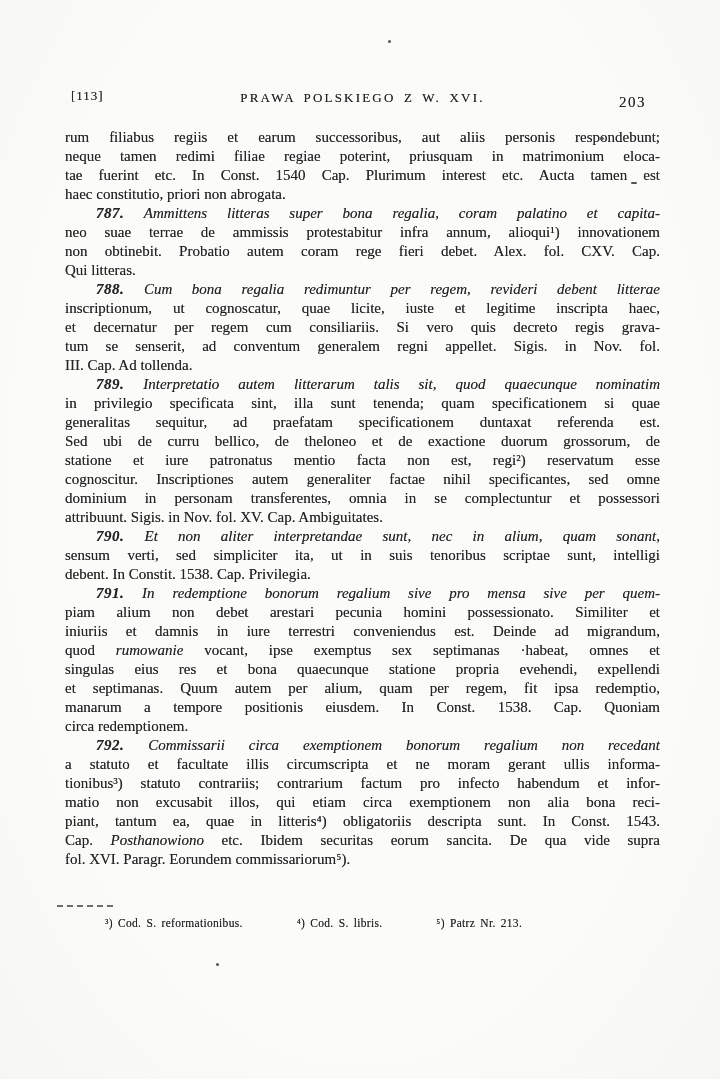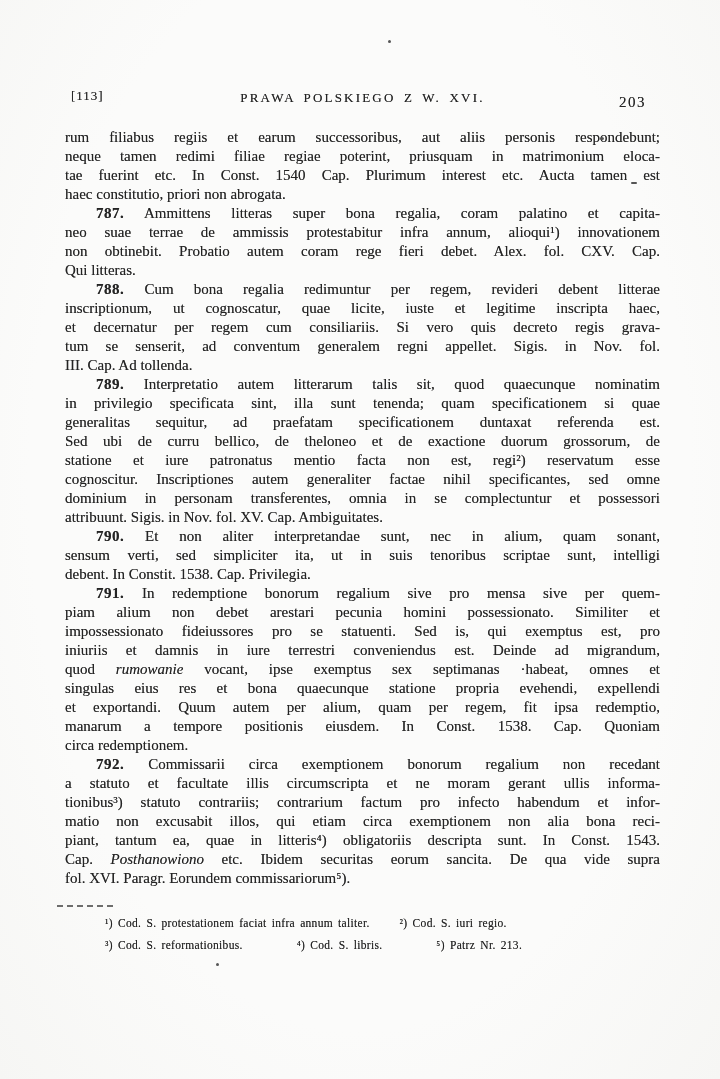--- a/index.html
+++ b/index.html
@@ -23,21 +23,21 @@
   .body-text{
     position:absolute;left:65px;top:128px;width:595px;
     font-size:15px;line-height:19px;
   }
   .para{margin:0;}
   .line{
     height:19px;overflow:visible;white-space:normal;
     text-align:justify;text-align-last:justify;
   }
   .line.last{text-align-last:left;}
-  .line.indent{text-indent:31px;}
+  .line.indent{text-indent:31px;font-style:italic;}
   .line b{font-weight:bold;letter-spacing:.5px;}
   .line i{font-style:italic;}
   
   .fnote-sep{
     position:absolute;left:57px;top:905px;width:56px;height:0;
     border-top:2px dashed #4a4a4a;opacity:.8;
   }
   .footnotes{
     position:absolute;left:65px;top:912px;width:595px;
     font-size:11.5px;line-height:22px;
@@ -95,46 +95,41 @@
         <div class="line last">attribuunt. Sigis. in Nov. fol. XV. Cap. Ambiguitates.</div>
       </div>
       <div class="para">
         <div class="line indent"><b>790.</b> Et non aliter interpretandae sunt, nec in alium, quam sonant,</div>
         <div class="line">sensum verti, sed simpliciter ita, ut in suis tenoribus scriptae sunt, intelligi</div>
         <div class="line last">debent. In Constit. 1538. Cap. Privilegia.</div>
       </div>
       <div class="para">
         <div class="line indent"><b>791.</b> In redemptione bonorum regalium sive pro mensa sive per quem-</div>
         <div class="line">piam alium non debet arestari pecunia homini possessionato. Similiter et</div>
-        <div class="line">impossessionato fideiussores pro se statuenti. Sed is, qui exemptus est, pro</div>
         <div class="line">iniuriis et damnis in iure terrestri conveniendus est. Deinde ad migrandum,</div>
         <div class="line">quod <i>rumowanie</i> vocant, ipse exemptus sex septimanas ·habeat, omnes et</div>
         <div class="line">singulas eius res et bona quaecunque statione propria evehendi, expellendi</div>
-        <div class="line">et exportandi. Quum autem per alium, quam per regem, fit ipsa redemptio,</div>
+        <div class="line">et septimanas. Quum autem per alium, quam per regem, fit ipsa redemptio,</div>
         <div class="line">manarum a tempore positionis eiusdem. In Const. 1538. Cap. Quoniam</div>
         <div class="line last">circa redemptionem.</div>
       </div>
       <div class="para">
         <div class="line indent"><b>792.</b> Commissarii circa exemptionem bonorum regalium non recedant</div>
         <div class="line">a statuto et facultate illis circumscripta et ne moram gerant ullis informa-</div>
         <div class="line">tionibus³) statuto contrariis; contrarium factum pro infecto habendum et infor-</div>
         <div class="line">matio non excusabit illos, qui etiam circa exemptionem non alia bona reci-</div>
         <div class="line">piant, tantum ea, quae in litteris⁴) obligatoriis descripta sunt. In Const. 1543.</div>
         <div class="line">Cap. <i>Posthanowiono</i> etc. Ibidem securitas eorum sancita. De qua vide supra</div>
         <div class="line last">fol. XVI. Paragr. Eorundem commissariorum⁵).</div>
       </div>
     </div>
 
   <div class="fnote-sep"></div>
 
   <div class="footnotes">
-      <div class="fn-row r1">
-        <span class="fn-item">¹) Cod. S. protestationem faciat infra annum taliter.</span>
-        <span class="fn-item">²) Cod. S. iuri regio.</span>
-      </div>
       <div class="fn-row r2">
         <span class="fn-item">³) Cod. S. reformationibus.</span>
         <span class="fn-item">⁴) Cod. S. libris.</span>
         <span class="fn-item">⁵) Patrz Nr. 213.</span>
       </div>
     </div>
 
   <div class="speck s1"></div>
   <div class="speck s2"></div>
   <div class="speck s3"></div>

